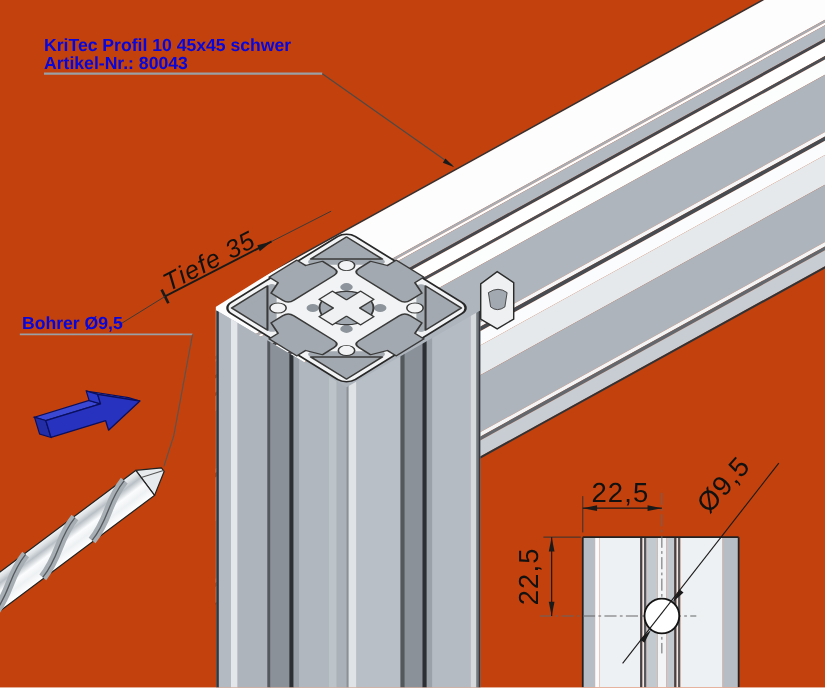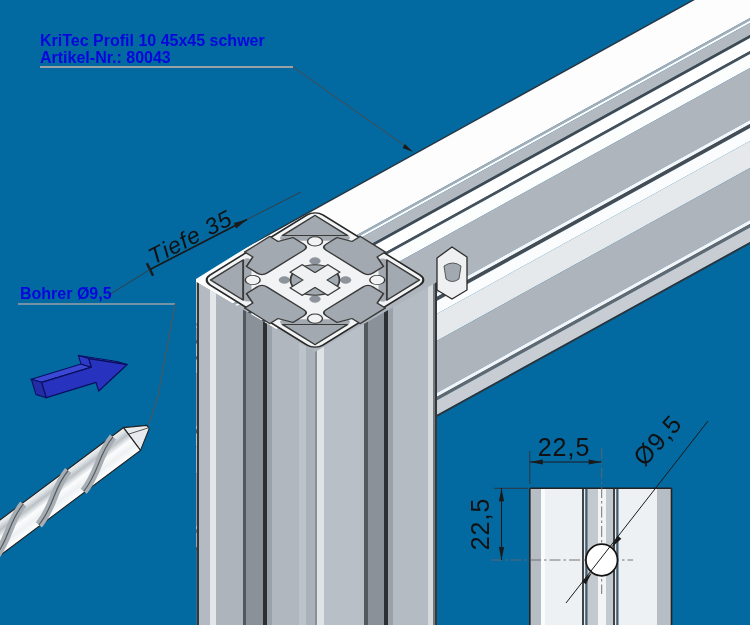--- a/index.html
+++ b/index.html
@@ -1,16 +1,16 @@
 <!DOCTYPE html>
 <html><head>
 <meta charset="utf-8">
 <style>
   html,body{margin:0;padding:0;background:#ffffff;}
-  #stage{position:relative;width:750px;height:625px;background:#0369a1;overflow:hidden;
+  #stage{position:relative;width:750px;height:625px;background:#c2410c;overflow:hidden;
          font-family:"Liberation Sans",sans-serif;}
   svg{display:block;}
   text{font-family:"Liberation Sans",sans-serif;}
   .blue-label{font-weight:bold;font-size:16px;}
   .dim-text{font-size:25px;fill:#111;letter-spacing:1px;}
   .dim-text-italic{font-size:23px;fill:#111;font-style:italic;letter-spacing:1px;}
 </style>
 </head>
 <body>
 

